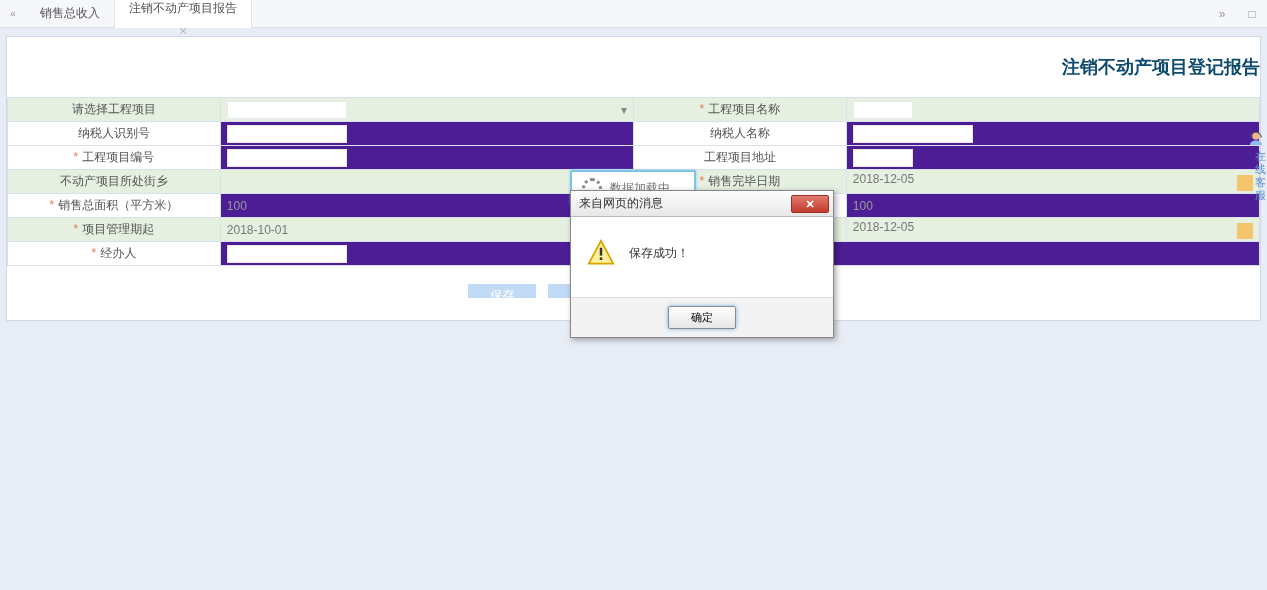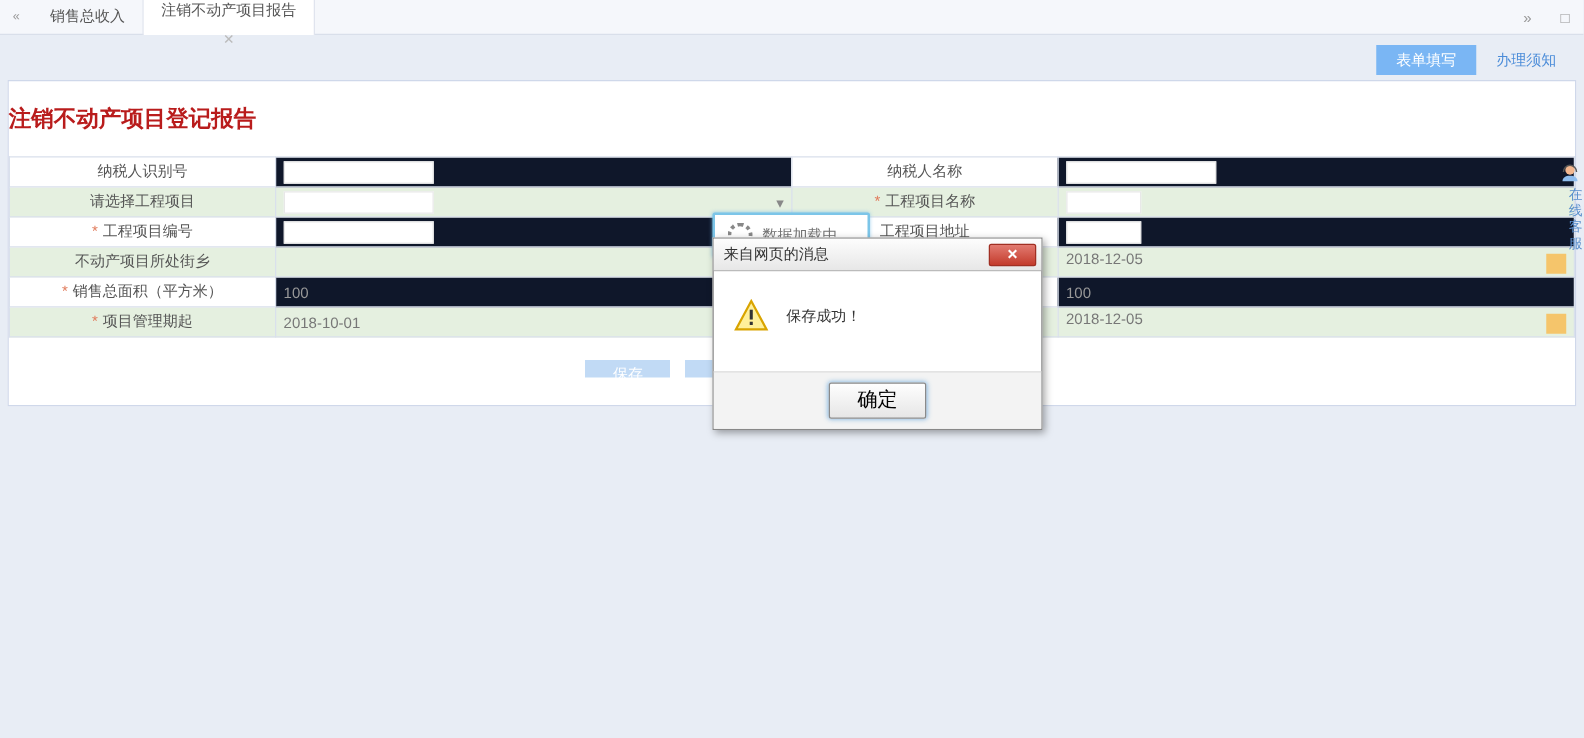--- a/index.html
+++ b/index.html
@@ -9,26 +9,26 @@
     .tab{height:28px;padding:0 14px;display:flex;align-items:center;color:#555;border-right:1px solid #e0e4ee;cursor:pointer;gap:8px;}
     .tab.active{background:#fff;flex-direction:column;}
     .tab-close{color:#bbb;font-size:11px;cursor:pointer;}
     .topbar-right{position:absolute;right:0;top:0;display:flex;height:28px;}
     .topbar-btn{width:30px;display:flex;align-items:center;justify-content:center;color:#999;cursor:pointer;}
     .page{padding:8px 6px 0 6px;}
     .toolbar-tabs{display:flex;justify-content:flex-end;margin-bottom:4px;}
     .ttab{height:24px;padding:0 16px;line-height:24px;color:#4c8dd9;cursor:pointer;}
     .ttab.active{background:#7ab6f4;color:#fff;}
     .panel{background:#fff;border:1px solid #cfd8ea;}
-    .panel-title{text-align:left;font-size:18px;font-weight:bold;color:#b91c1c;padding:18px 0;}
+    .panel-title{text-align:right;font-size:18px;font-weight:bold;color:#0c4a6e;padding:18px 0;}
     table.form{width:100%;border-collapse:collapse;}
     table.form td{border:1px solid #d9e0ec;height:24px;padding:0 6px;font-size:12px;color:#555;}
     td.label{text-align:center;background:#fff;color:#556;}
     td.label.green{background:#e5f0e0;}
-    td.value{background:#0f172a;}
+    td.value{background:#4c1d95;}
     td.value.green{background:#e5f0e0;}
     .req::before{content:"*";color:#e17b5b;margin-right:4px;}
     .input{display:inline-block;height:18px;background:#fff;border:1px solid #e8e8e8;min-width:120px;vertical-align:middle;}
     .date-ico{float:right;width:16px;height:16px;background:#f5c56b;margin-top:3px;}
     .select-arrow{float:right;color:#888;margin-top:2px;}
     .btnrow{text-align:center;padding:18px 0;}
     .btn{display:inline-block;height:14px;line-height:22px;padding:0 22px;background:#8fbdee;color:#fff;margin:0 4px;font-size:12px;border:none;cursor:pointer;opacity:0.55;}
     .sidebar{position:absolute;right:0;top:130px;width:22px;text-align:right;}
     .sidebar svg{display:block;margin:0 auto;}
     .sidebar-label{font-size:11px;color:#5a8fcc;writing-mode:vertical-rl;letter-spacing:1px;display:block;margin:2px auto 0;}
@@ -39,68 +39,64 @@
     .spinner{width:20px;height:20px;border:3px dotted #888;border-radius:50%;}
     
     .modal{position:absolute;left:570px;top:190px;width:264px;border:1px solid #888;box-shadow:2px 2px 6px rgba(0,0,0,0.35);background:#fff;}
     .modal-titlebar{height:26px;background:linear-gradient(#fdfdfd,#e7e7e7);border-bottom:1px solid #bbb;display:flex;align-items:center;padding:0 4px;font-size:12px;color:#333;}
     .modal-title{flex:1;padding-left:4px;}
     .modal-x{width:38px;height:18px;background:linear-gradient(#e27a70,#c33b2c);border:1px solid #a02f23;border-radius:2px;color:#fff;text-align:center;line-height:16px;font-weight:bold;cursor:pointer;font-size:11px;}
     .modal-body{padding:22px 16px 30px 16px;display:flex;align-items:center;gap:14px;}
     .warn-icon{width:28px;height:28px;}
     .modal-msg{color:#333;}
     .modal-foot{border-top:1px solid #ddd;background:#f3f3f3;padding:8px;text-align:center;}
-    .modal-ok{padding:3px 22px;background:linear-gradient(#fefefe,#e6e6e6);border:1px solid #8a8a8a;border-radius:2px;cursor:pointer;box-shadow:0 0 4px rgba(90,160,220,0.8);font-size:16px;}
+    .modal-ok{padding:3px 22px;background:linear-gradient(#fefefe,#e6e6e6);border:1px solid #8a8a8a;border-radius:2px;cursor:pointer;box-shadow:0 0 4px rgba(90,160,220,0.8);font-size:11px;}
   </style>
 </head>
 <body>
 
 <div class="topbar">
   <div class="topbar-chevrons">«</div>
   <div class="tab">
     <span>销售总收入</span>
   </div>
   <div class="tab active">
     <span>注销不动产项目报告</span>
     <span class="tab-close">✕</span>
   </div>
   <div class="topbar-right">
     <div class="topbar-btn">»</div>
     <div class="topbar-btn">□</div>
   </div>
 </div>
 
 <div class="page">
-  <div class="toolbar-tabs">
-    <div class="ttab active">表单填写</div>
-    <div class="ttab">办理须知</div>
-  </div>
 
   <div class="panel">
     <div class="panel-title">注销不动产项目登记报告</div>
 
     <table class="form">
       <colgroup>
           <col style="width:17%">
           <col style="width:33%">
           <col style="width:17%">
           <col style="width:33%">
         </colgroup>
       <tbody>
           <tr>
+        <td class="label green">请选择工程项目</td>
+        <td class="value green"><span class="input"></span><span class="select-arrow">▾</span></td>
+        <td class="label green"><span class="req">工程项目名称</span></td>
+        <td class="value green"><span class="input" style="min-width:60px"></span></td>
+      </tr>
+      <tr>
         <td class="label">纳税人识别号</td>
         <td class="value"><span class="input"></span></td>
         <td class="label">纳税人名称</td>
         <td class="value"><span class="input"></span></td>
-      </tr>
-      <tr>
-        <td class="label green">请选择工程项目</td>
-        <td class="value green"><span class="input"></span><span class="select-arrow">▾</span></td>
-        <td class="label green"><span class="req">工程项目名称</span></td>
-        <td class="value green"><span class="input" style="min-width:60px"></span></td>
       </tr>
       <tr>
         <td class="label"><span class="req">工程项目编号</span></td>
         <td class="value"><span class="input"></span></td>
         <td class="label">工程项目地址</td>
         <td class="value"><span class="input" style="min-width:60px"></span></td>
       </tr>
       <tr>
         <td class="label green">不动产项目所处街乡</td>
         <td class="value green"></td>
@@ -111,20 +107,24 @@
         <td class="label"><span class="req">销售总面积（平方米）</span></td>
         <td class="value"><span style="color:#999">100</span></td>
         <td class="label"><span class="req">销售总收入（万元）</span></td>
         <td class="value"><span style="color:#999">100</span></td>
       </tr>
       <tr>
         <td class="label green"><span class="req">项目管理期起</span></td>
         <td class="value green"><span style="color:#777">2018-10-01</span></td>
         <td class="label green"><span class="req">项目管理期止</span></td>
         <td class="value green"><span style="color:#777">2018-12-05</span><span class="date-ico"></span></td>
+      </tr>
+      <tr>
+        <td class="label"><span class="req">经办人</span></td>
+        <td class="value" colspan="3"><span class="input"></span></td>
       </tr>
     </tbody>
       </table>
 
     <div class="btnrow">
       <button class="btn">保存</button>
       <button class="btn">重置</button>
       <button class="btn">撤销提交</button>
       <button class="btn">打印</button>
     </div>

